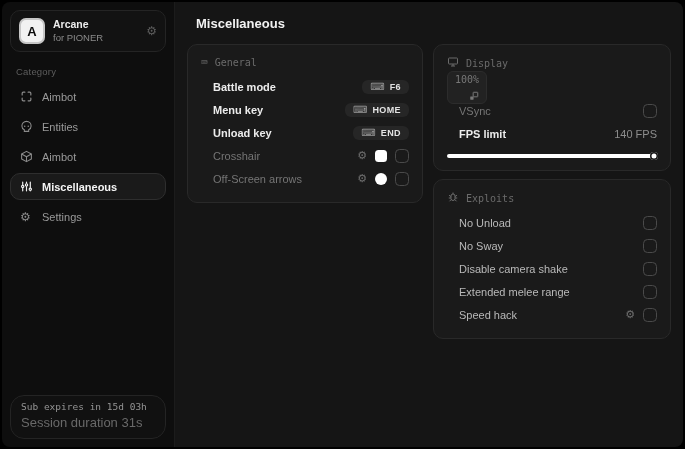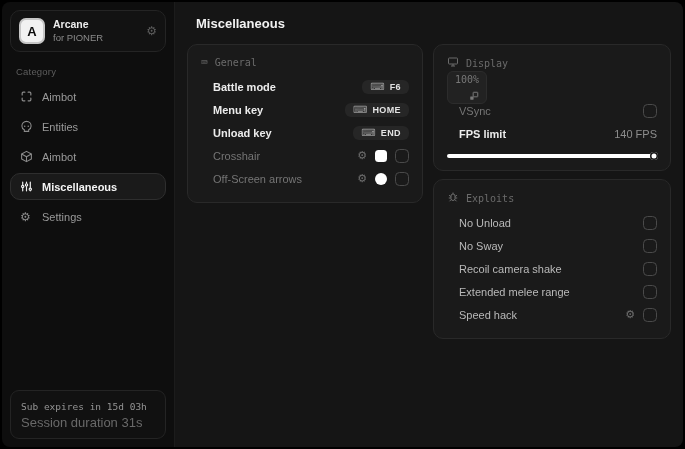--- a/index.html
+++ b/index.html
@@ -25,22 +25,22 @@
 
   .nav { display:flex; flex-direction:column; gap:3px; }
   .nav-item { display:flex; align-items:center; gap:9px; height:27px; padding:0 9px;
               border:1px solid transparent; border-radius:10px; color:#9a9a9a;
               font-size:11px; cursor:pointer; }
   .nav-item .nicon { width:13px; height:13px; color:#8a8a8a; display:flex; align-items:center; }
   .nav-item.active { background:#1a1a1a; border-color:#2e2e2e; color:#f5f5f5; font-weight:600; }
   .nav-item.active .nicon { color:#f0f0f0; }
   .nav-item svg { width:13px; height:13px; }
 
-  .side-footer { margin-top:auto; border:1px solid #242424; border-radius:9px;
-                 padding:10px 10px 8px; background:#111; }
+  .side-footer { margin-top:auto; border:1px solid #242424; border-radius:14px;
+                 padding:5px 10px 8px; background:#111; }
   .sf-line1 { font-family:"DejaVu Sans Mono", monospace; font-size:9.5px; color:#949494; }
   .sf-line2 { font-size:13px; color:#696969; margin-top:3px; }
 
   
   .main { flex:1; background:#151515; padding:14px 12px 12px; overflow:hidden; }
   .page-title { color:#f2f2f2; font-size:13px; font-weight:700; padding-left:9px; }
   .cols { display:flex; gap:10px; margin-top:13px; align-items:flex-start; }
   .col-left { width:236px; }
   .col-right { flex:1; display:flex; flex-direction:column; gap:8px; }
 
@@ -267,21 +267,21 @@
             <span class="lbl mid">No Unload</span>
             <span class="checkbox"></span>
           </div>
 
           <div class="row">
             <span class="lbl mid">No Sway</span>
             <span class="checkbox"></span>
           </div>
 
           <div class="row">
-            <span class="lbl mid">Recoil camera shake</span>
+            <span class="lbl mid">Disable camera shake</span>
             <span class="checkbox"></span>
           </div>
 
           <div class="row">
             <span class="lbl mid">Extended melee range</span>
             <span class="checkbox"></span>
           </div>
 
           <div class="row">
             <span class="lbl mid">Speed hack</span>

